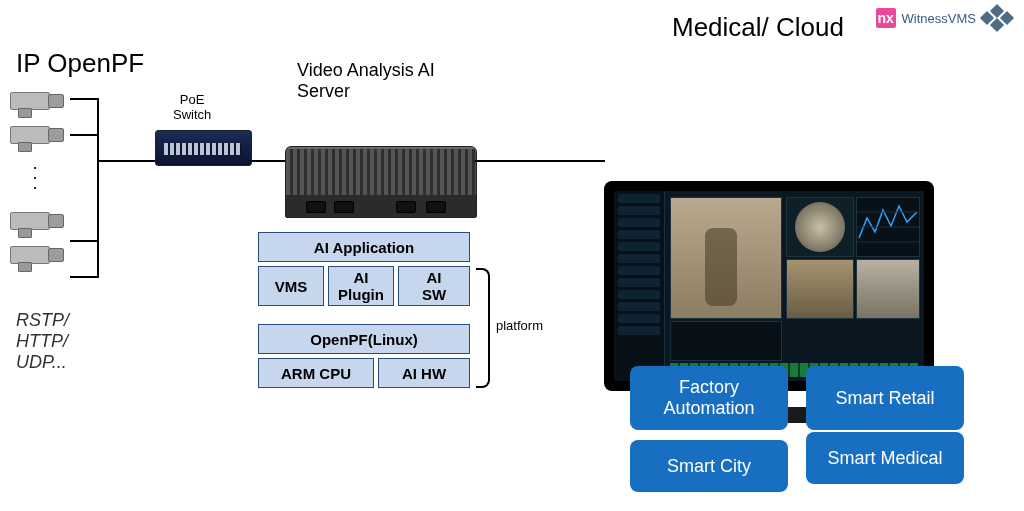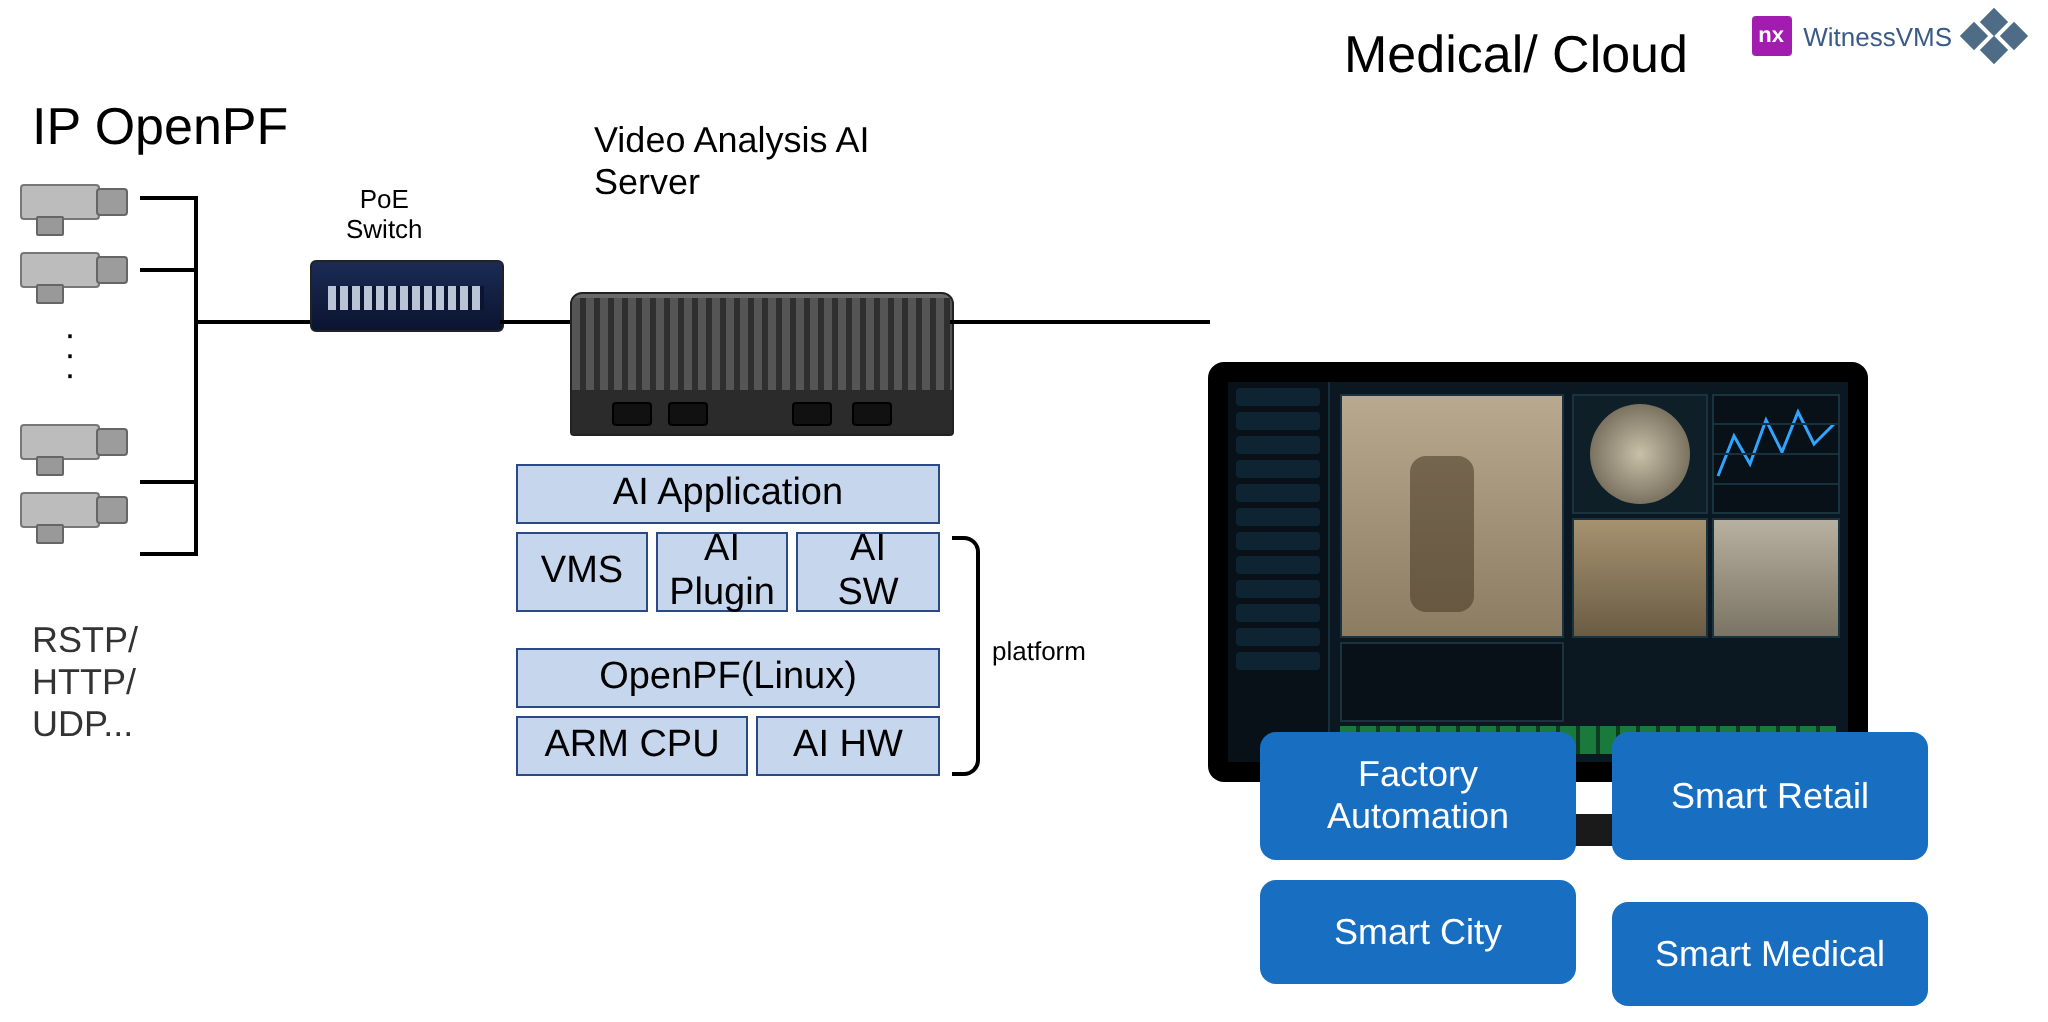--- a/index.html
+++ b/index.html
@@ -1,20 +1,20 @@
 <!DOCTYPE html>
 <html><head>
 <meta charset="utf-8">
 <style>
   html,body{margin:0;padding:0;width:1024px;height:511px;font-family:Arial,Helvetica,sans-serif;color:#000;background:#fff;position:relative;overflow:hidden}
   .abs{position:absolute}
   .section-title{font-size:26px;font-weight:400}
   .sub-title{font-size:18px;font-weight:400}
   .small-label{font-size:13px}
-  .italic{}
+  .italic{font-style:italic}
   
   .camera{width:60px;height:28px;position:relative}
   .camera .body{position:absolute;left:0;top:6px;width:38px;height:16px;background:#bcbcbc;border:1px solid #777;border-radius:2px}
   .camera .lens{position:absolute;left:38px;top:8px;width:14px;height:12px;background:#9c9c9c;border:1px solid #666;border-radius:2px}
   .camera .mount{position:absolute;left:8px;top:22px;width:12px;height:8px;background:#999;border:1px solid #666;border-radius:1px}
   .dots{font-size:18px;line-height:10px;letter-spacing:0;color:#000}
   
   .switch{width:95px;height:34px;background:linear-gradient(#1a2b55,#0b1430);border:1px solid #222;border-radius:3px;position:relative}
   .switch .ports{position:absolute;left:8px;top:12px;width:78px;height:12px;background:repeating-linear-gradient(90deg,#b9c4d6 0 4px,#0b1430 4px 6px)}
   
@@ -36,31 +36,31 @@
   .screen .view.main{left:56px;top:6px;width:110px;height:120px;background:linear-gradient(#b9a98e,#8c7c62)}
   .screen .view.fisheye{left:172px;top:6px;width:66px;height:58px}
   .screen .view.fisheye .circle{position:absolute;left:8px;top:4px;width:50px;height:50px;border-radius:50%;background:radial-gradient(#c9c0a9,#5a5242)}
   .screen .view.graph{left:242px;top:6px;width:62px;height:58px;background:#081018}
   .screen .view.graph svg{width:100%;height:100%}
   .screen .view.small1{left:172px;top:68px;width:66px;height:58px;background:linear-gradient(#a69270,#6a5c44)}
   .screen .view.small2{left:242px;top:68px;width:62px;height:58px;background:linear-gradient(#b8b0a0,#7a7466)}
   .screen .view.settings{left:56px;top:130px;width:110px;height:38px;background:#081018}
   .screen .timeline{position:absolute;left:56px;bottom:4px;width:248px;height:14px;background:repeating-linear-gradient(90deg,#1a7a3c 0 8px,#0e3c1f 8px 10px)}
   
-  .stack-box{position:absolute;background:#c6d6ec;border:1.5px solid #2a4a85;font-size:19px;display:flex;align-items:center;justify-content:center;text-align:center;font-weight:400}
+  .stack-box{position:absolute;background:#c6d6ec;border:1.5px solid #2a4a85;font-size:15px;display:flex;align-items:center;justify-content:center;text-align:center;font-weight:700}
   
   .app-box{position:absolute;background:#186fc1;color:#fff;border-radius:8px;font-size:18px;display:flex;align-items:center;justify-content:center;text-align:center;padding:4px}
   
   .hline{position:absolute;height:2px;background:#000}
   .vline{position:absolute;width:2px;background:#000}
   
   .brace{position:absolute;border-right:2px solid #000;border-top:2px solid #000;border-bottom:2px solid #000;border-top-right-radius:8px;border-bottom-right-radius:8px}
   
   .logo{position:absolute;display:flex;align-items:center;gap:6px;font-size:13px}
-  .logo .nx{width:20px;height:20px;background:#a21caf;color:#fff;display:flex;align-items:center;justify-content:center;font-size:11px;font-weight:700;border-radius:2px}
+  .logo .nx{width:20px;height:20px;background:#ec4899;color:#fff;display:flex;align-items:center;justify-content:center;font-size:14px;font-weight:700;border-radius:2px}
   .logo .hex{width:30px;height:24px;position:relative}
   .logo .hex .h{position:absolute;width:10px;height:10px;background:#4f6c87;transform:rotate(45deg)}
   
   .person-main{position:absolute;left:34px;top:30px;width:32px;height:78px;background:rgba(70,55,35,.55);border-radius:8px}
 </style>
 </head>
 <body>
 
 <div class="logo abs" style="right:12px;top:6px">
   <span class="nx">nx</span>
@@ -187,13 +187,13 @@
     <div class="timeline"></div>
   </div>
   <div class="neck"></div>
   <div class="stand"></div>
 </div>
 
 <div class="app-box" style="left:630px;top:366px;width:150px;height:56px;white-space:pre-line">Factory
 Automation</div>
 <div class="app-box" style="left:806px;top:366px;width:150px;height:56px">Smart Retail</div>
 <div class="app-box" style="left:630px;top:440px;width:150px;height:44px">Smart City</div>
-<div class="app-box" style="left:806px;top:451px;width:150px;height:44px">Smart Medical</div>
+<div class="app-box" style="left:806px;top:432px;width:150px;height:44px">Smart Medical</div>
 
 </body></html>

